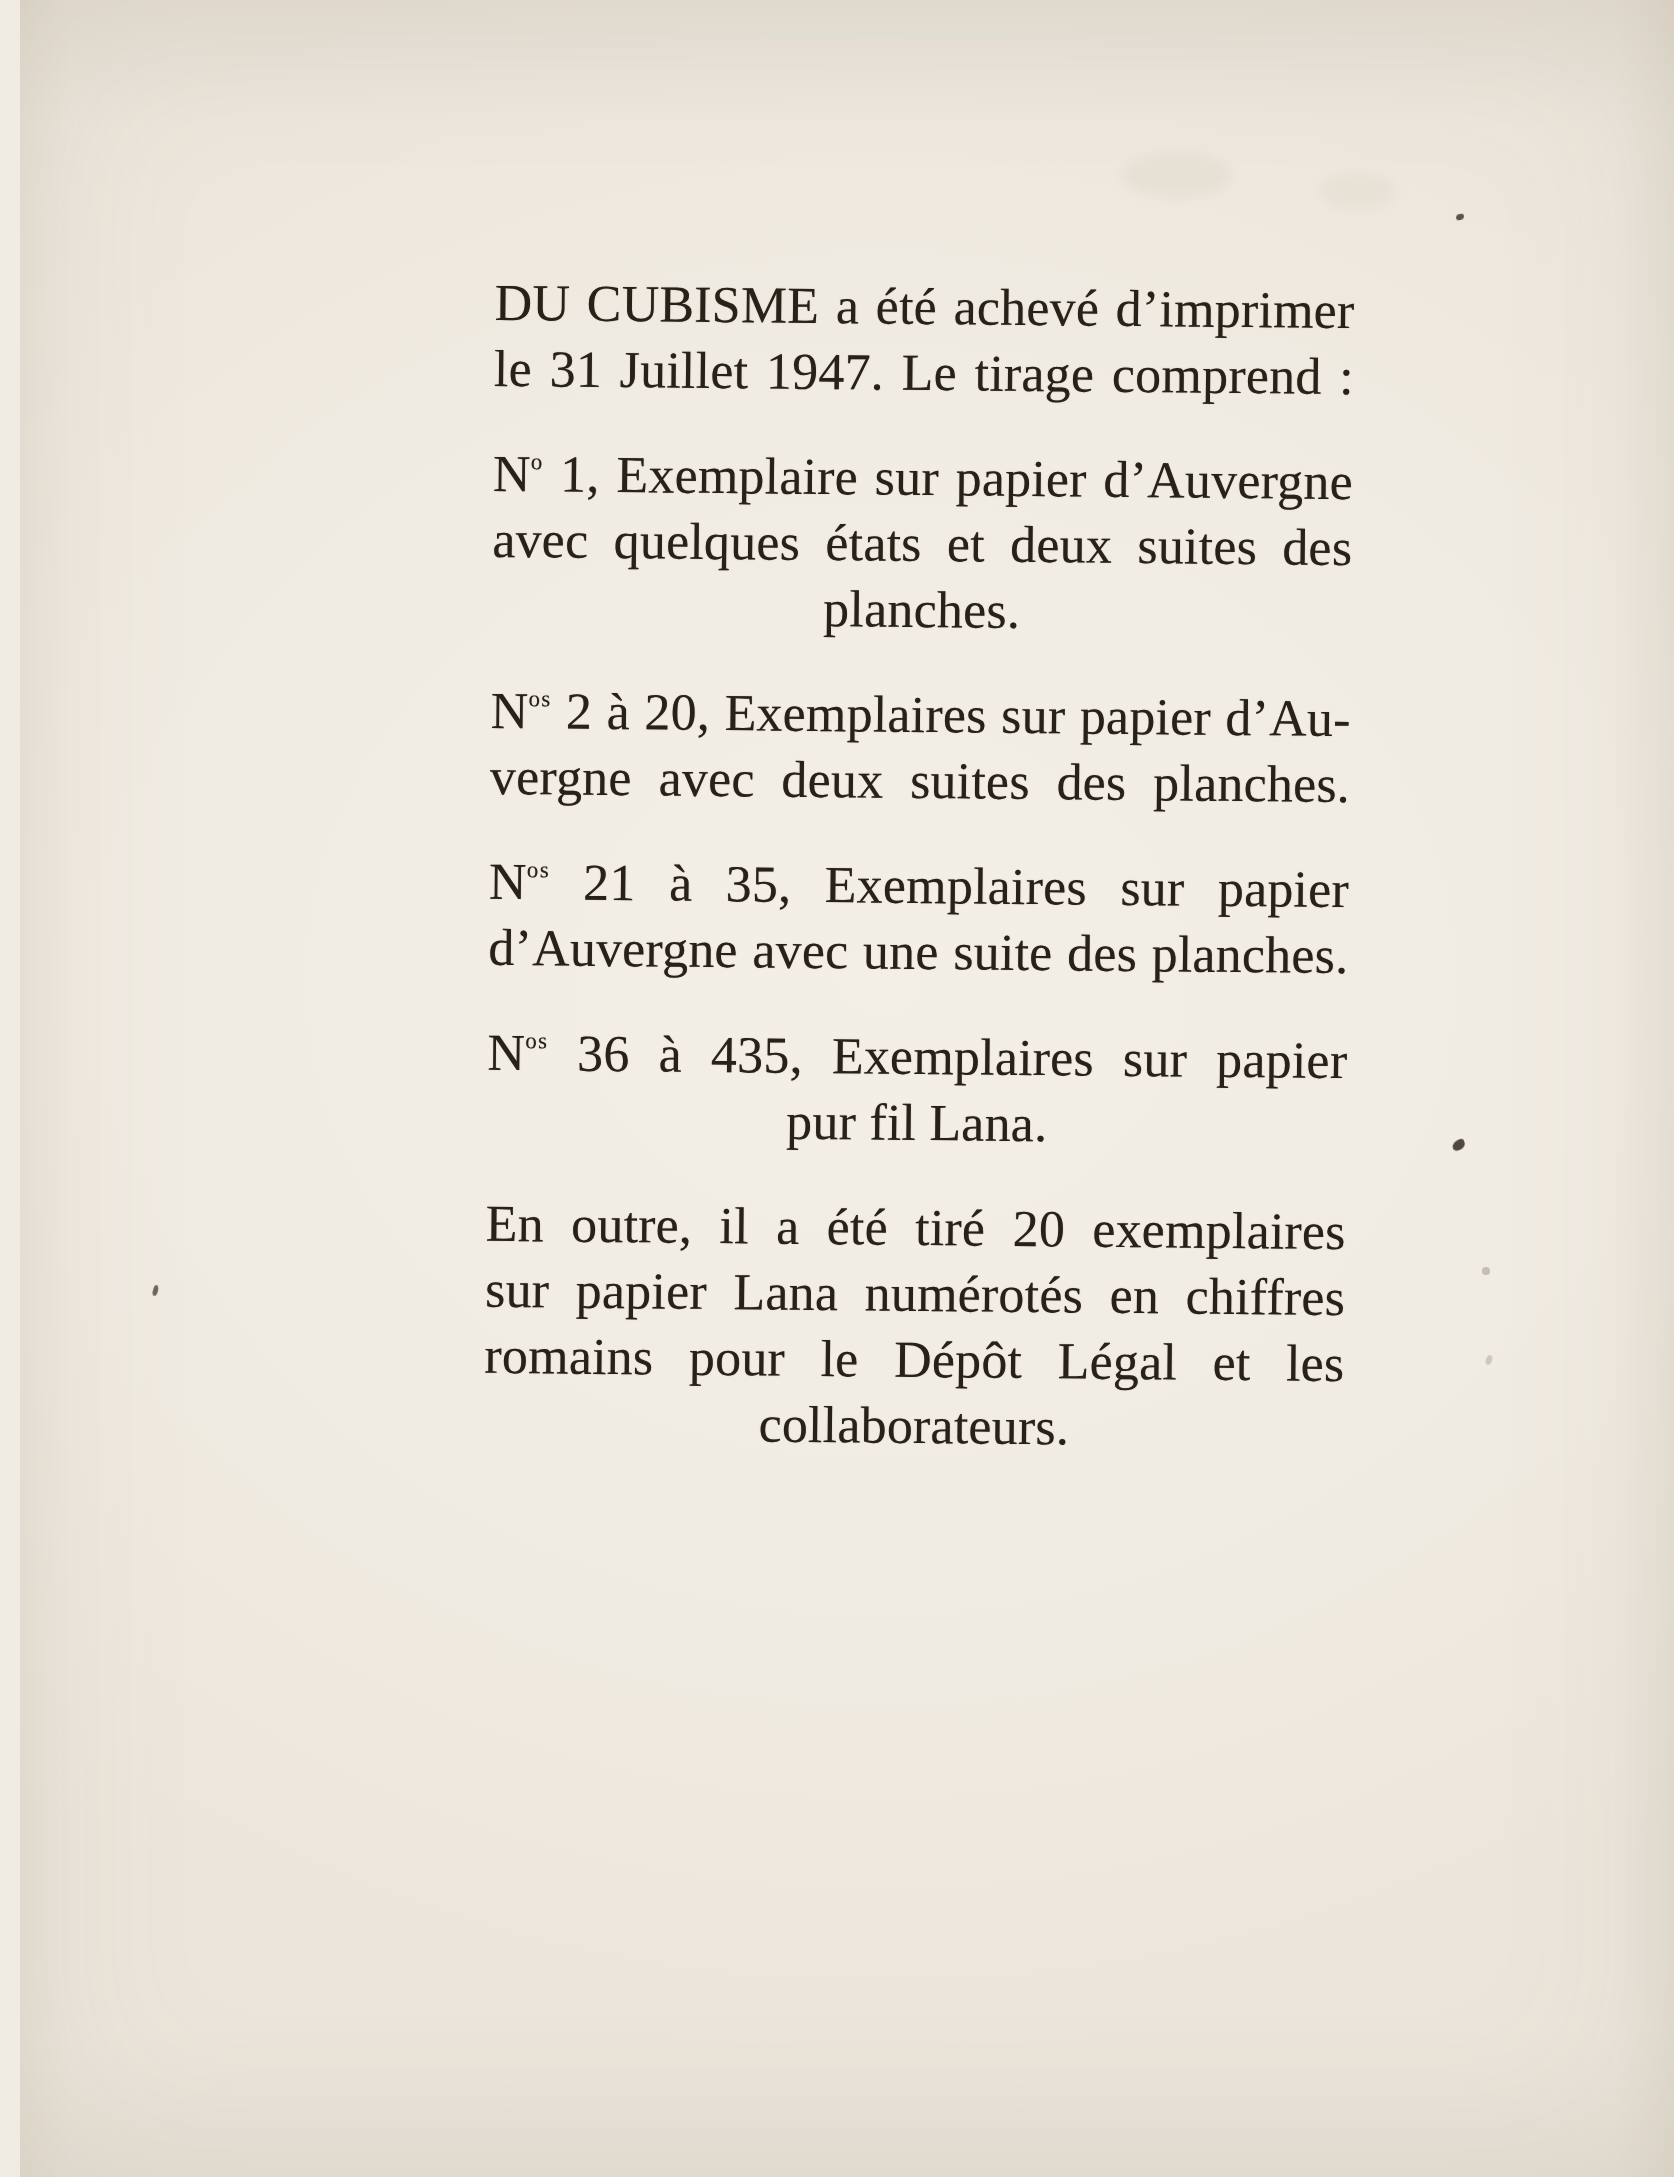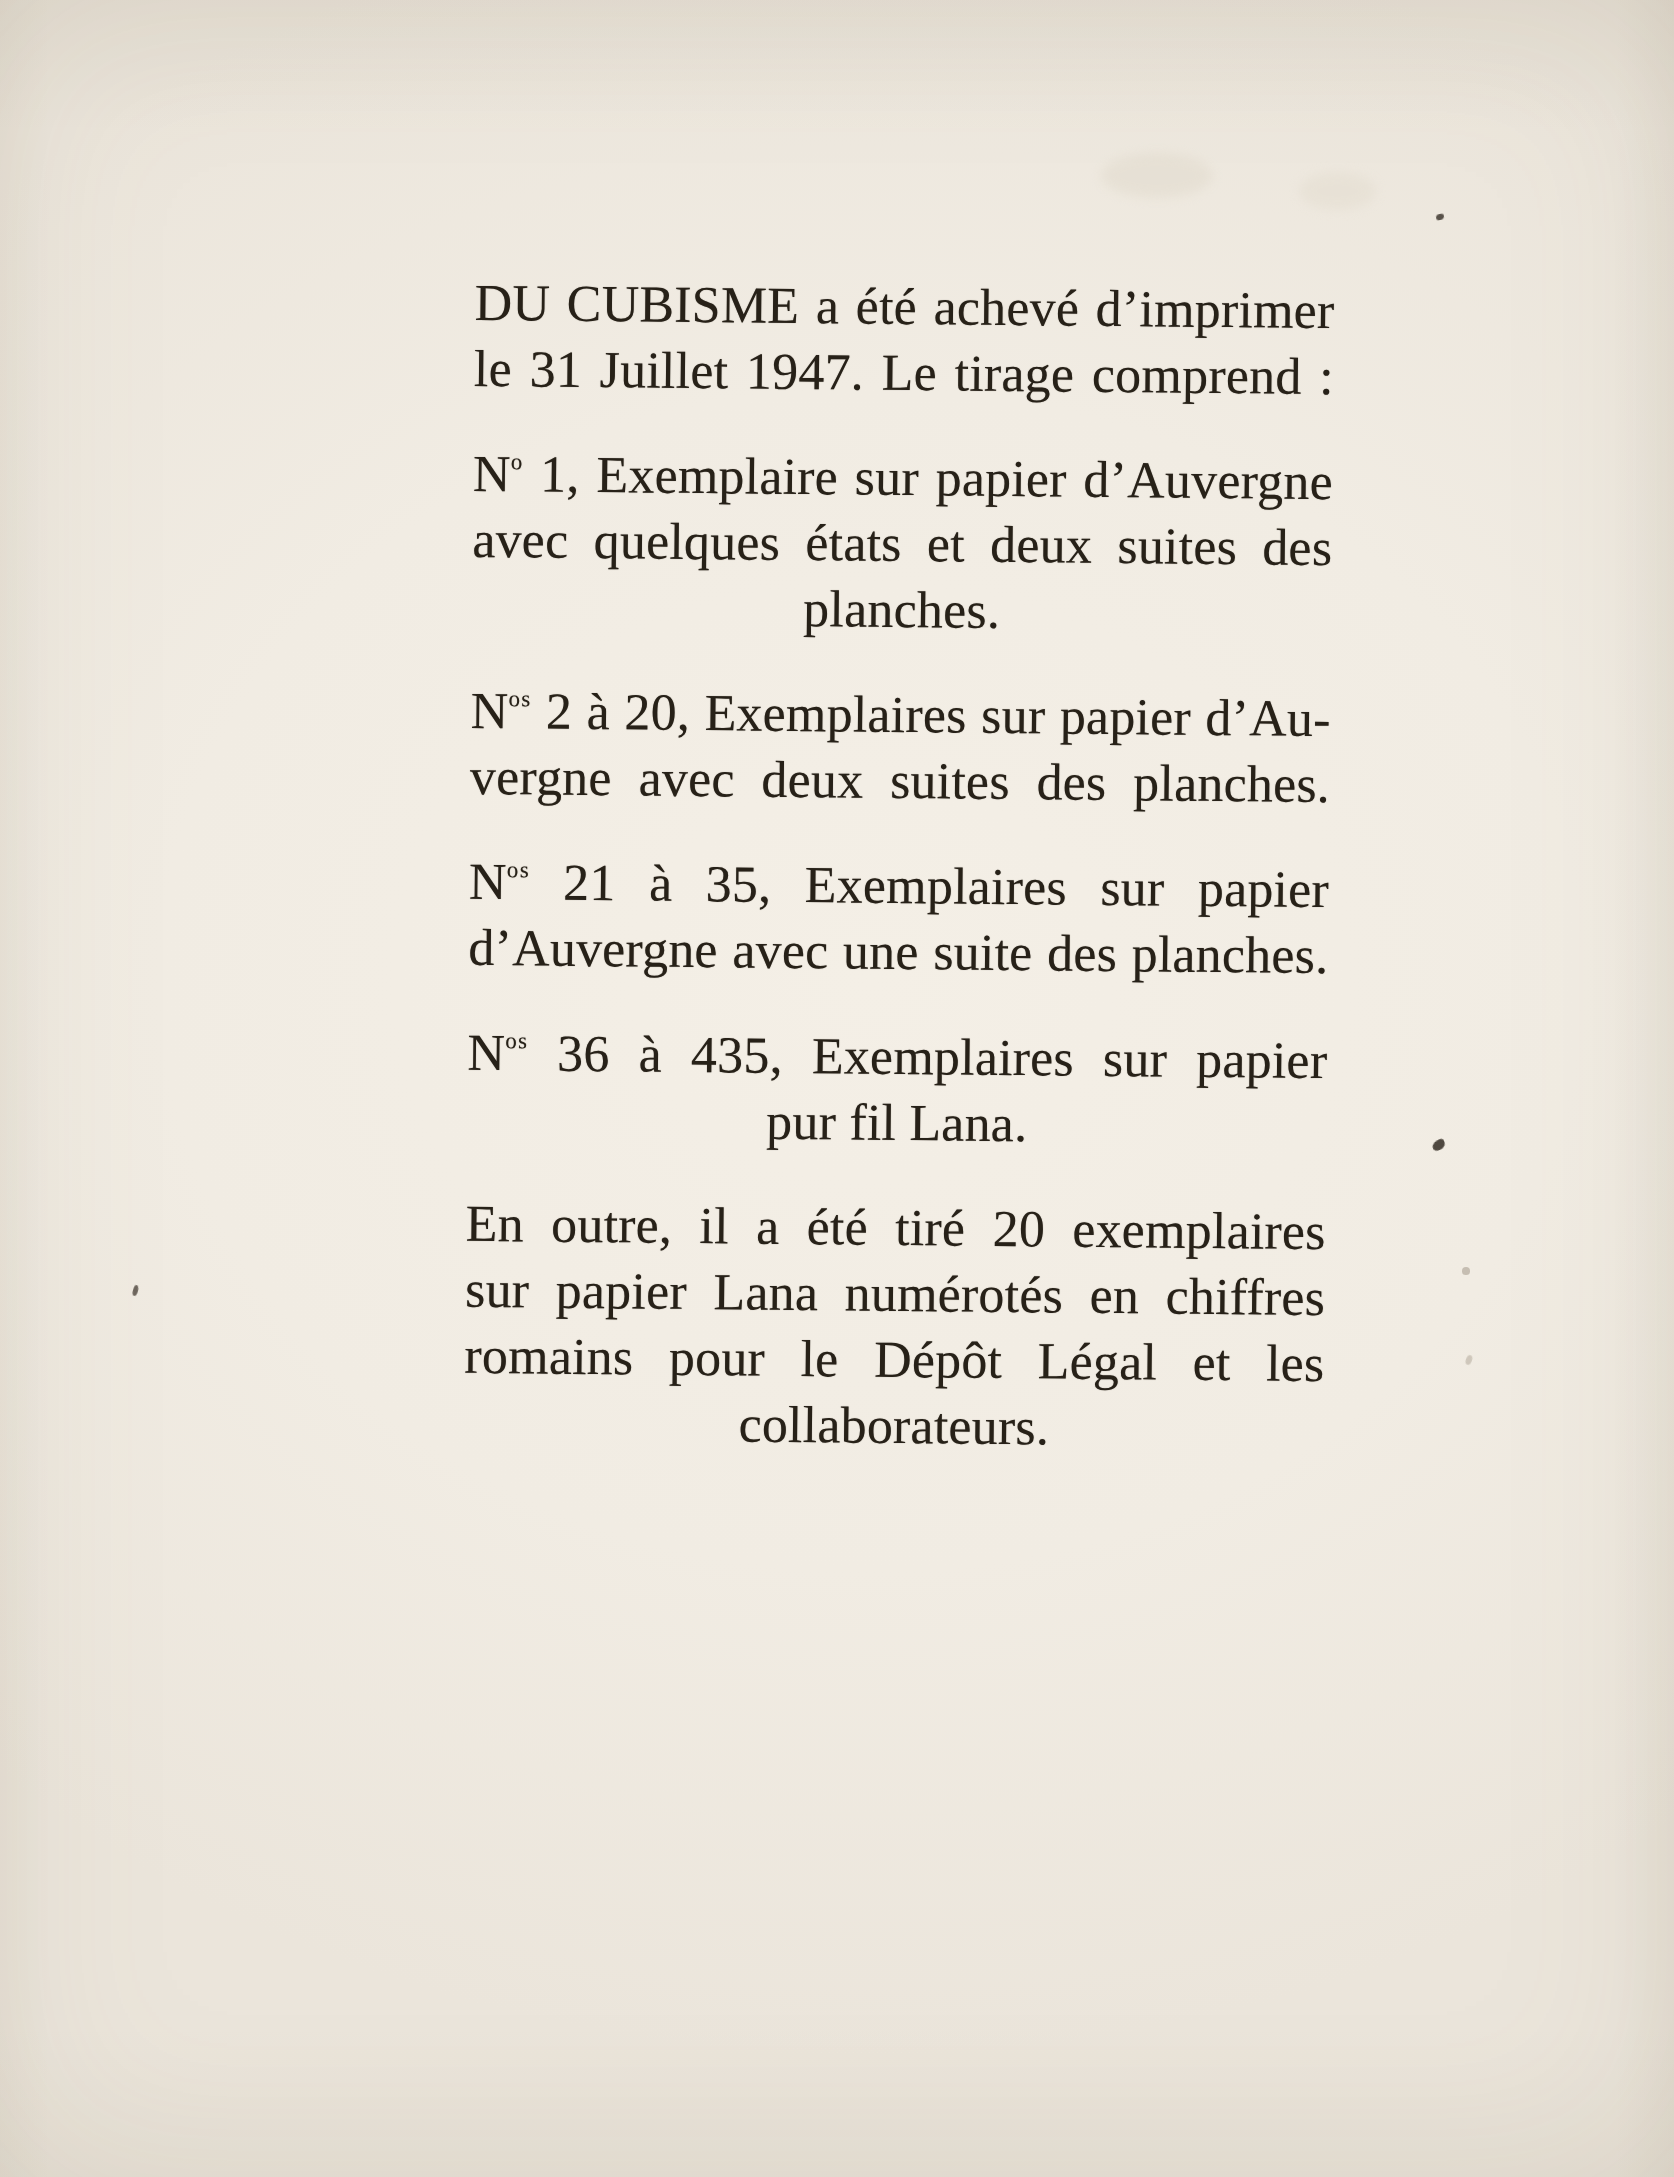--- a/index.html
+++ b/index.html
@@ -8,20 +8,21 @@
     position: relative; overflow: hidden;
     background-color: #f1ece3;
   }
   .page {
     position: absolute; inset: 0;
     background:
       linear-gradient(90deg, rgba(150,135,110,0.06) 0px, rgba(150,135,110,0) 3%, rgba(150,135,110,0) 96.5%, rgba(150,135,110,0.08) 100%),
       linear-gradient(180deg, rgba(140,125,100,0.07) 0px, rgba(140,125,100,0) 6%, rgba(140,125,100,0) 93%, rgba(140,125,100,0.05) 100%),
       radial-gradient(ellipse 1291px 1075px at 52% 45%, #f4efe6 0%, #f1ece3 55%, #ebe5db 100%);
     box-shadow: inset 0 0 189px rgba(130,115,92,0.10);
+    margin-left: 20px;
   }
   .colophon {
     position: absolute; left: 469px; top: 274px; width: 860px;
     font-family: "Liberation Serif", "DejaVu Serif", serif;
     font-size: 52px; line-height: 66px;
     letter-spacing: 0.2px;
     color: #272118;
     transform: rotate(0.55deg);
     transform-origin: 50% 50%;
     text-shadow: 0 0 1px rgba(39,33,24,0.45);

